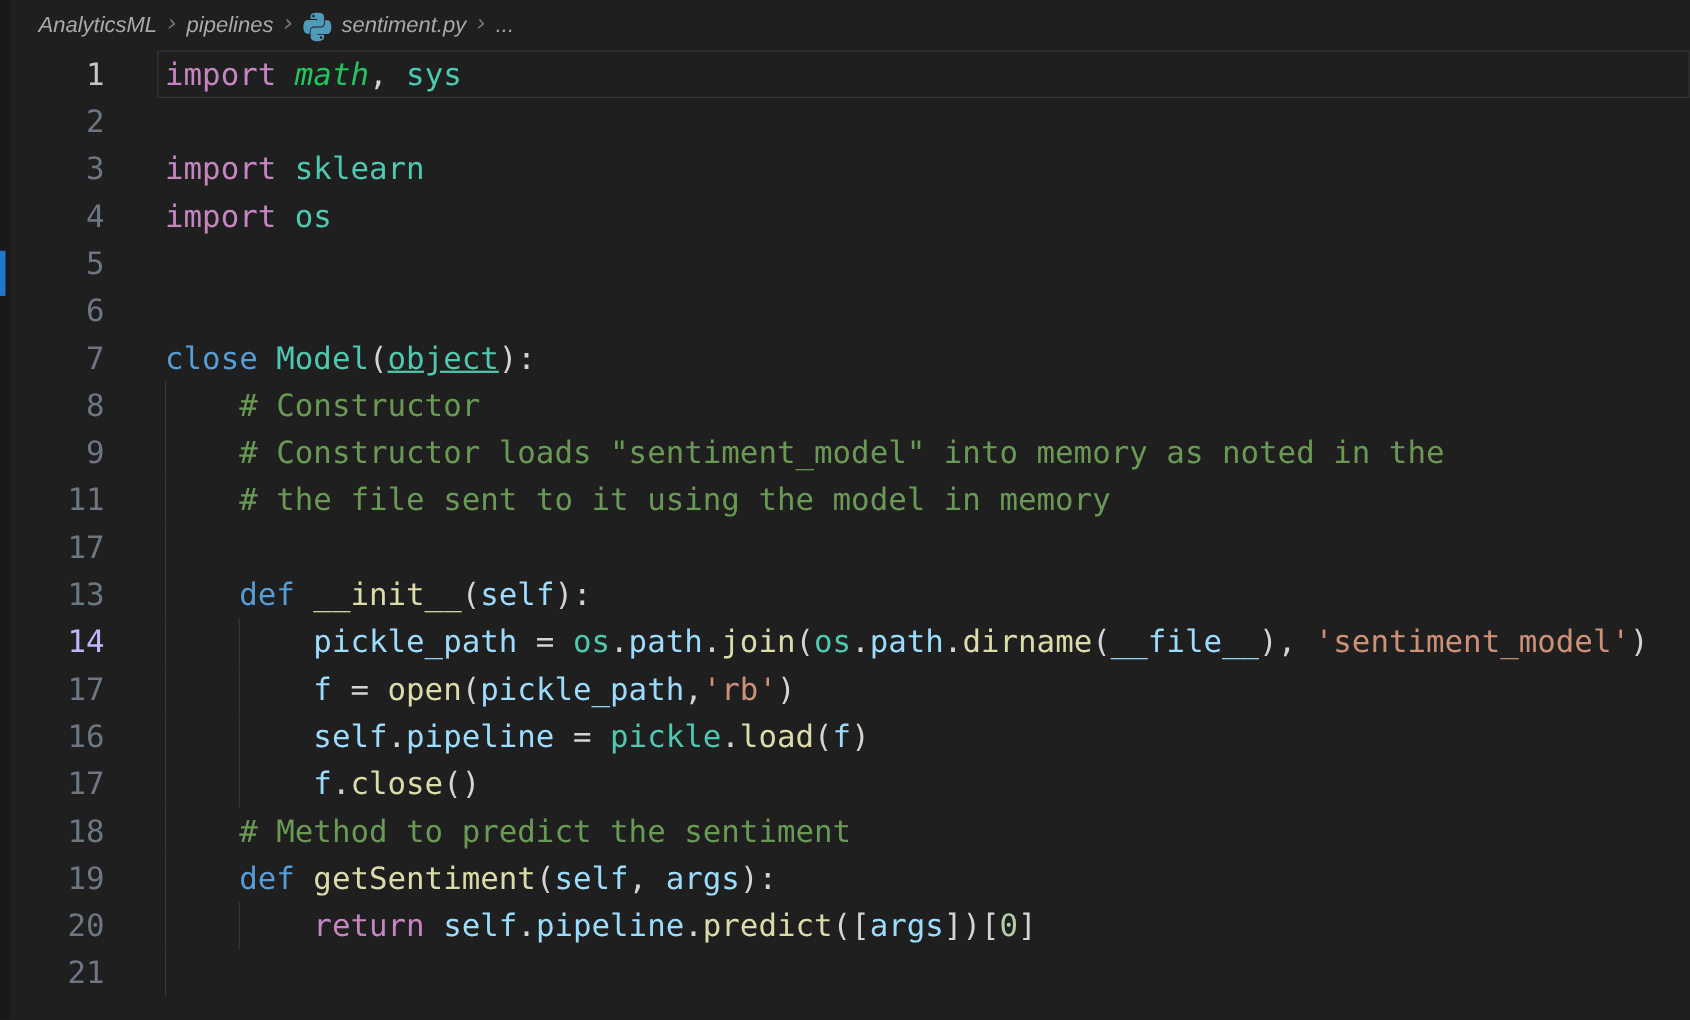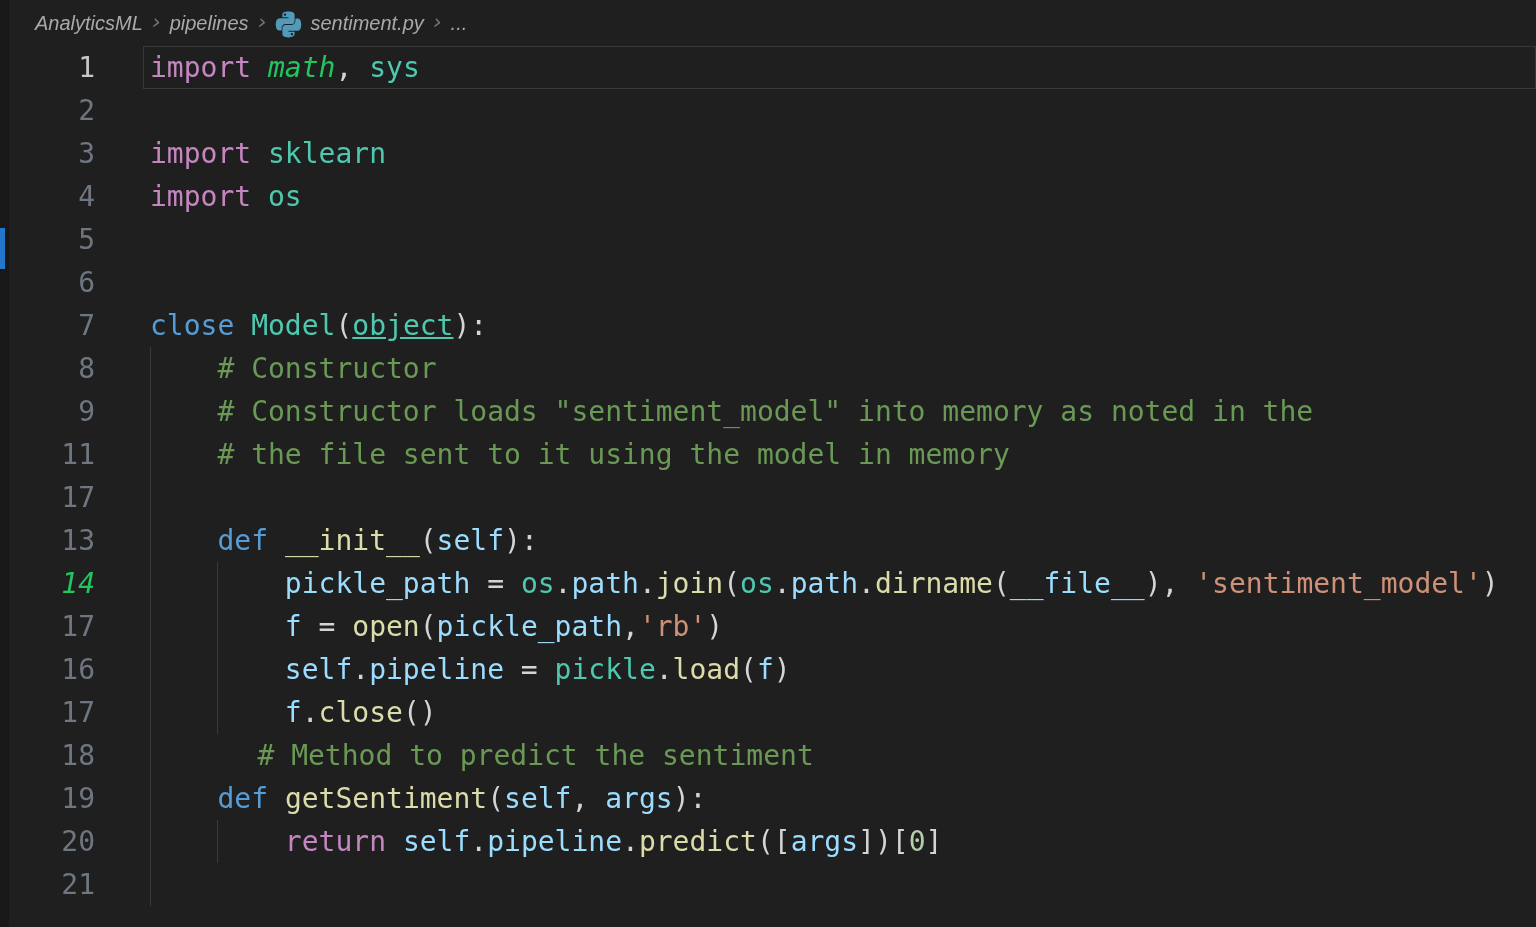--- a/index.html
+++ b/index.html
@@ -120,38 +120,38 @@
     </div>
     <div class="row">
       <div class="gutter" style="color: rgb(110, 118, 129);">17</div>
       <div class="code"><span class="guide" style="left: 0ch;"></span></div>
     </div>
     <div class="row">
       <div class="gutter" style="color: rgb(110, 118, 129);">13</div>
       <div class="code"><span class="guide" style="left: 0ch;"></span><span style="color: rgb(212, 212, 212);">    </span><span style="color: rgb(86, 156, 214);">def</span><span style="color: rgb(212, 212, 212);"> </span><span style="color: rgb(220, 220, 170);">__init__</span><span style="color: rgb(212, 212, 212);">(</span><span style="color: rgb(156, 220, 254);">self</span><span style="color: rgb(212, 212, 212);">):</span></div>
     </div>
     <div class="row">
-      <div class="gutter" style="color: #22c55e; font-style: italic;">14</div>
+      <div class="gutter" style="color: #c4b5fd;">14</div>
       <div class="code"><span class="guide" style="left: 0ch;"></span><span class="guide" style="left: 4ch;"></span><span style="color: rgb(212, 212, 212);">        </span><span style="color: rgb(156, 220, 254);">pickle_path</span><span style="color: rgb(212, 212, 212);"> = </span><span style="color: rgb(78, 201, 176);">os</span><span style="color: rgb(212, 212, 212);">.</span><span style="color: rgb(156, 220, 254);">path</span><span style="color: rgb(212, 212, 212);">.</span><span style="color: rgb(220, 220, 170);">join</span><span style="color: rgb(212, 212, 212);">(</span><span style="color: rgb(78, 201, 176);">os</span><span style="color: rgb(212, 212, 212);">.</span><span style="color: rgb(156, 220, 254);">path</span><span style="color: rgb(212, 212, 212);">.</span><span style="color: rgb(220, 220, 170);">dirname</span><span style="color: rgb(212, 212, 212);">(</span><span style="color: rgb(156, 220, 254);">__file__</span><span style="color: rgb(212, 212, 212);">), </span><span style="color: rgb(206, 145, 120);">'sentiment_model'</span><span style="color: rgb(212, 212, 212);">)</span></div>
     </div>
     <div class="row">
       <div class="gutter" style="color: rgb(110, 118, 129);">17</div>
       <div class="code"><span class="guide" style="left: 0ch;"></span><span class="guide" style="left: 4ch;"></span><span style="color: rgb(212, 212, 212);">        </span><span style="color: rgb(156, 220, 254);">f</span><span style="color: rgb(212, 212, 212);"> = </span><span style="color: rgb(220, 220, 170);">open</span><span style="color: rgb(212, 212, 212);">(</span><span style="color: rgb(156, 220, 254);">pickle_path</span><span style="color: rgb(212, 212, 212);">,</span><span style="color: rgb(206, 145, 120);">'rb'</span><span style="color: rgb(212, 212, 212);">)</span></div>
     </div>
     <div class="row">
       <div class="gutter" style="color: rgb(110, 118, 129);">16</div>
       <div class="code"><span class="guide" style="left: 0ch;"></span><span class="guide" style="left: 4ch;"></span><span style="color: rgb(212, 212, 212);">        </span><span style="color: rgb(156, 220, 254);">self</span><span style="color: rgb(212, 212, 212);">.</span><span style="color: rgb(156, 220, 254);">pipeline</span><span style="color: rgb(212, 212, 212);"> = </span><span style="color: rgb(78, 201, 176);">pickle</span><span style="color: rgb(212, 212, 212);">.</span><span style="color: rgb(220, 220, 170);">load</span><span style="color: rgb(212, 212, 212);">(</span><span style="color: rgb(156, 220, 254);">f</span><span style="color: rgb(212, 212, 212);">)</span></div>
     </div>
     <div class="row">
       <div class="gutter" style="color: rgb(110, 118, 129);">17</div>
       <div class="code"><span class="guide" style="left: 0ch;"></span><span class="guide" style="left: 4ch;"></span><span style="color: rgb(212, 212, 212);">        </span><span style="color: rgb(156, 220, 254);">f</span><span style="color: rgb(212, 212, 212);">.</span><span style="color: rgb(220, 220, 170);">close</span><span style="color: rgb(212, 212, 212);">()</span></div>
     </div>
     <div class="row">
       <div class="gutter" style="color: rgb(110, 118, 129);">18</div>
-      <div class="code"><span class="guide" style="left: 0ch;"></span><span style="color: rgb(212, 212, 212);">    </span><span style="color: rgb(106, 153, 85); margin-left: 40px;"># Method to predict the sentiment</span></div>
+      <div class="code"><span class="guide" style="left: 0ch;"></span><span style="color: rgb(212, 212, 212);">    </span><span style="color: rgb(106, 153, 85);"># Method to predict the sentiment</span></div>
     </div>
     <div class="row">
       <div class="gutter" style="color: rgb(110, 118, 129);">19</div>
       <div class="code"><span class="guide" style="left: 0ch;"></span><span style="color: rgb(212, 212, 212);">    </span><span style="color: rgb(86, 156, 214);">def</span><span style="color: rgb(212, 212, 212);"> </span><span style="color: rgb(220, 220, 170);">getSentiment</span><span style="color: rgb(212, 212, 212);">(</span><span style="color: rgb(156, 220, 254);">self</span><span style="color: rgb(212, 212, 212);">, </span><span style="color: rgb(156, 220, 254);">args</span><span style="color: rgb(212, 212, 212);">):</span></div>
     </div>
     <div class="row">
       <div class="gutter" style="color: rgb(110, 118, 129);">20</div>
       <div class="code"><span class="guide" style="left: 0ch;"></span><span class="guide" style="left: 4ch;"></span><span style="color: rgb(212, 212, 212);">        </span><span style="color: rgb(197, 134, 192);">return</span><span style="color: rgb(212, 212, 212);"> </span><span style="color: rgb(156, 220, 254);">self</span><span style="color: rgb(212, 212, 212);">.</span><span style="color: rgb(156, 220, 254);">pipeline</span><span style="color: rgb(212, 212, 212);">.</span><span style="color: rgb(220, 220, 170);">predict</span><span style="color: rgb(212, 212, 212);">([</span><span style="color: rgb(156, 220, 254);">args</span><span style="color: rgb(212, 212, 212);">])[</span><span style="color: rgb(181, 206, 168);">0</span><span style="color: rgb(212, 212, 212);">]</span></div>
     </div>
     <div class="row">

